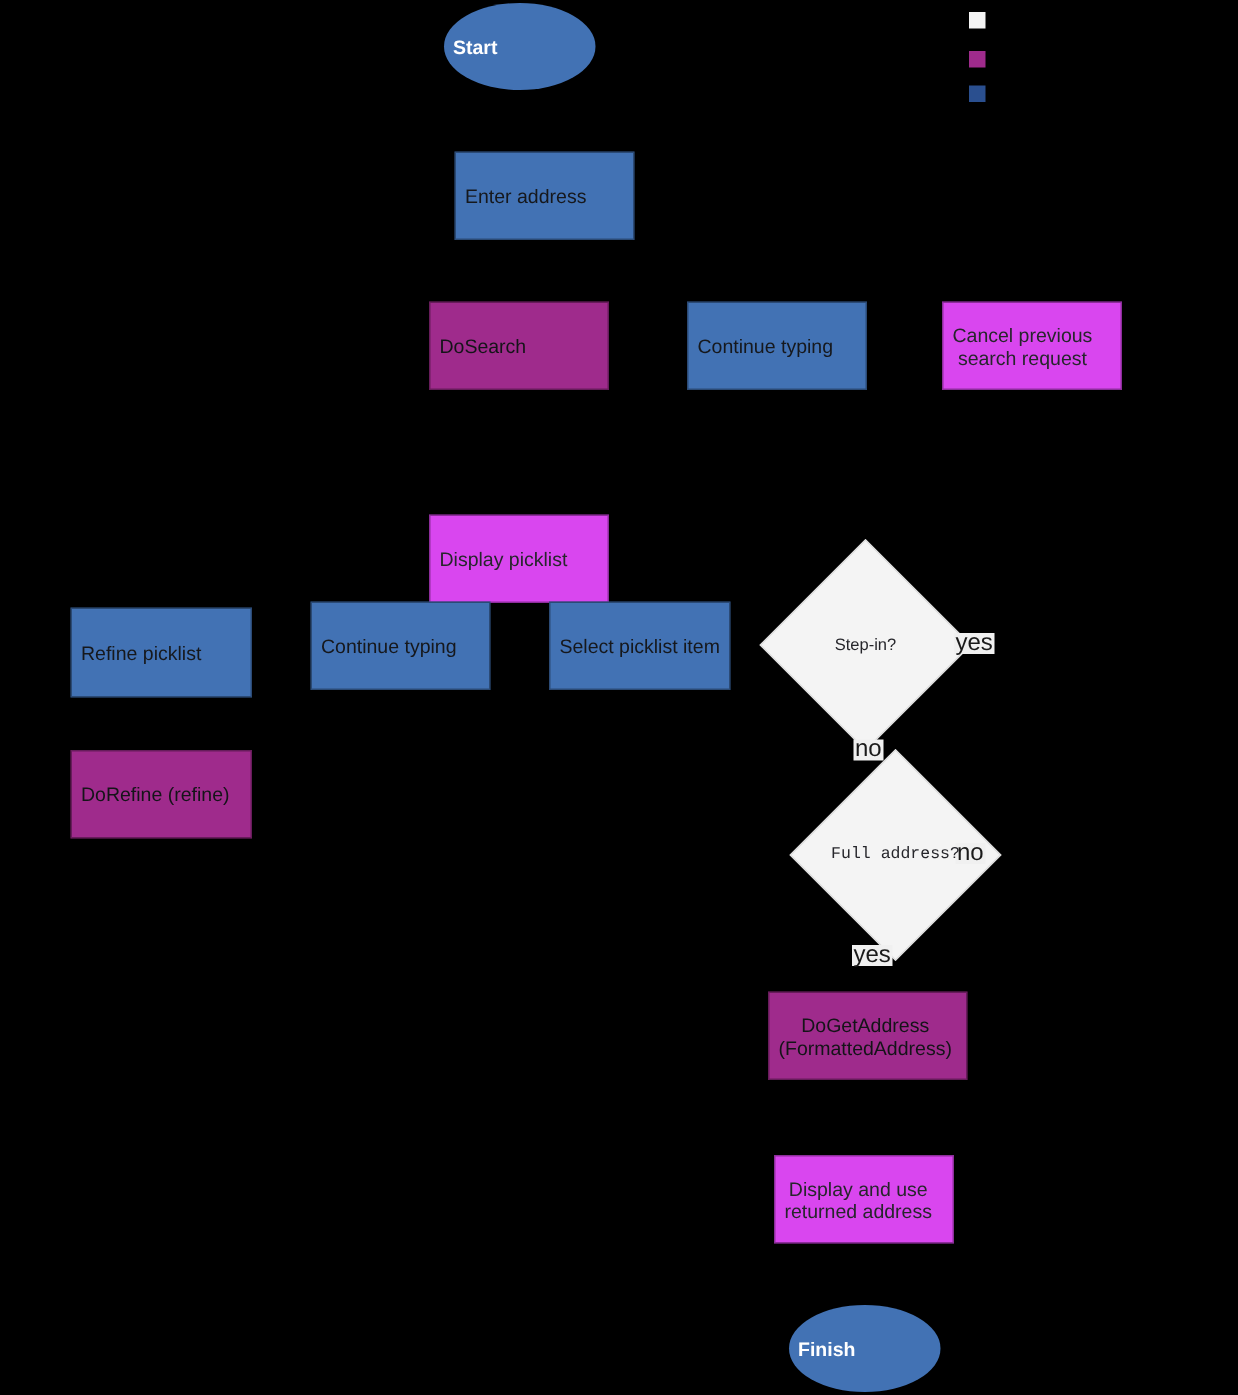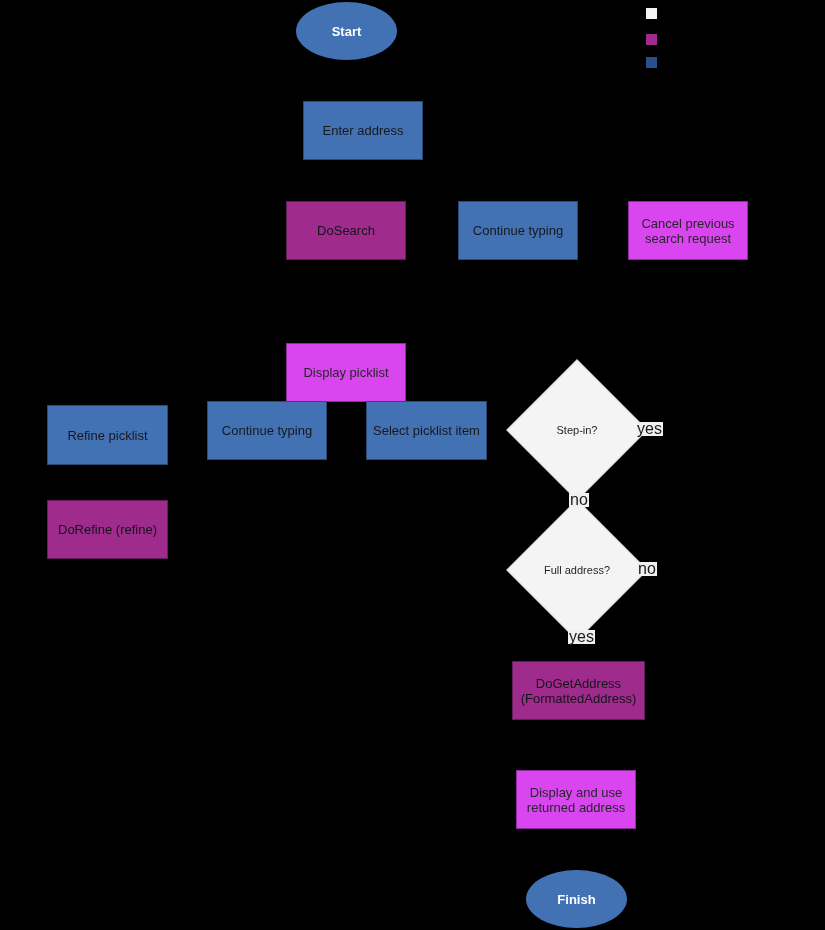--- a/index.html
+++ b/index.html
@@ -18,21 +18,21 @@
     background: #000000;
     overflow: hidden;
   }
 
   
   .node {
     position: absolute;
     box-sizing: border-box;
     display: flex;
     align-items: center;
-    justify-content: center;
+    justify-content: flex-start;
     text-align: center;
     font-size: 13px;
     line-height: 15px;
     color: #1c1c22;
     padding: 2px 6px;
     white-space: pre-line;
   }
 
   .node.process {
     border: 1px solid rgba(0,0,0,0.35);
@@ -195,21 +195,21 @@
 
   <div class="node terminator fill-blue" style="left:526px; top:870px; width:101px; height:58px;">
     <span>Finish</span>
   </div>
 
   <div class="decision" style="left:527px; top:380px; width:100px; height:100px;">
     <span class="diamond-shape"></span>
     <span class="decision-label">Step-in?</span>
   </div>
 
-  <div class="decision" style="left:527px; top:520px; width:100px; height:100px;">
+  <div class="decision" style="left:547px; top:520px; width:100px; height:100px;font-family:Liberation Mono, monospace;">
     <span class="diamond-shape"></span>
     <span class="decision-label">Full address?</span>
   </div>
 
   <span class="edge-label" style="left:636px; top:422px;">yes</span>
   <span class="edge-label" style="left:569px; top:493px;">no</span>
   <span class="edge-label" style="left:637px; top:562px;">no</span>
   <span class="edge-label" style="left:568px; top:630px;">yes</span>
 
 </div>

